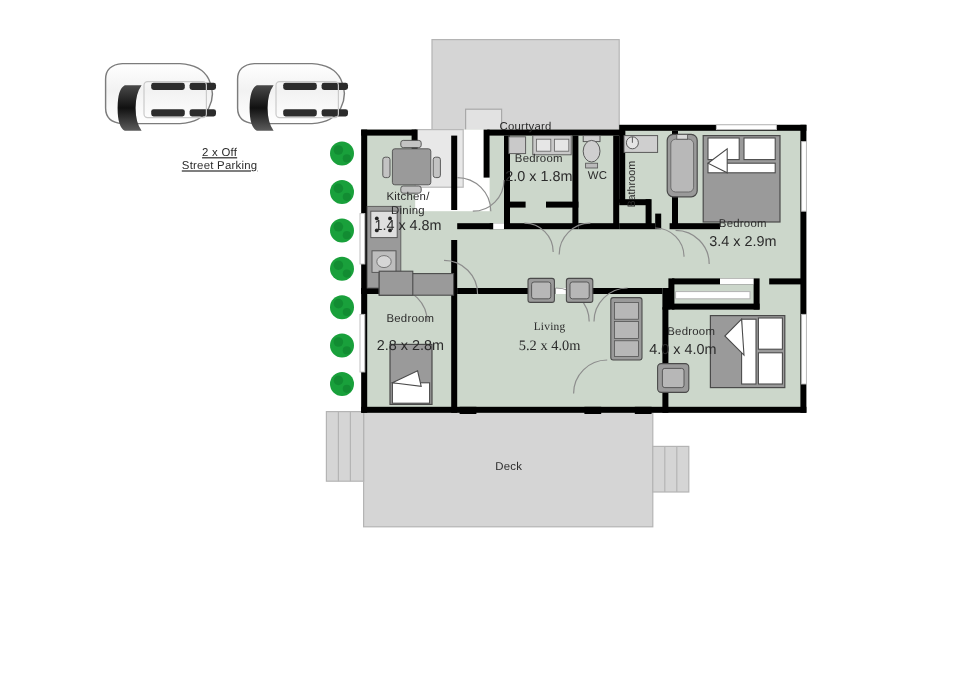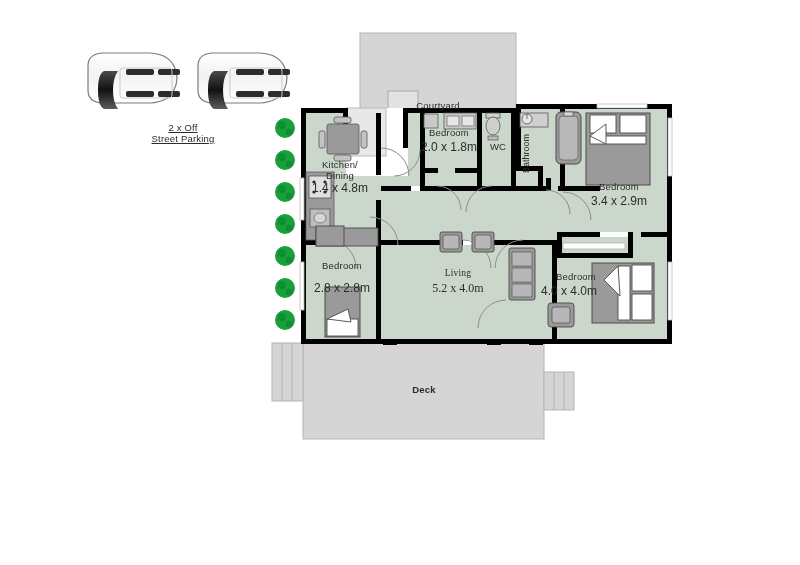--- a/index.html
+++ b/index.html
@@ -280,21 +280,21 @@
       <circle cx="282" cy="285" r="4"></circle>
         <circle cx="289" cy="292" r="3.4"></circle>
       <circle cx="282" cy="317" r="4"></circle>
         <circle cx="289" cy="324" r="3.4"></circle>
     </g>
   </g>
 </svg>
 
 <div class="lbl lbl-room" style="left:398px;top:60px;width:80px;margin-top:40px;">Courtyard</div>
 
-<div class="lbl lbl-room" style="left:384px;top:384px;width:80px;font-weight:bold;">Deck</div>
+<div class="lbl lbl-room" style="left:384px;top:384px;width:80px;">Deck</div>
 
 <div class="lbl lbl-room" style="left:118px;top:122px;width:130px;text-decoration:underline;">2 x Off
 Street Parking</div>
 
 <div class="lbl lbl-room" style="left:304px;top:159px;width:72px;">Kitchen/
 Dining</div>
 <div class="lbl lbl-area" style="left:296px;top:181px;width:88px;">1.4 x 4.8m</div>
 
 <div class="lbl lbl-room" style="left:414px;top:127px;width:70px;">Bedroom</div>
 <div class="lbl lbl-area" style="left:410px;top:140px;width:78px;">2.0 x 1.8m</div>

